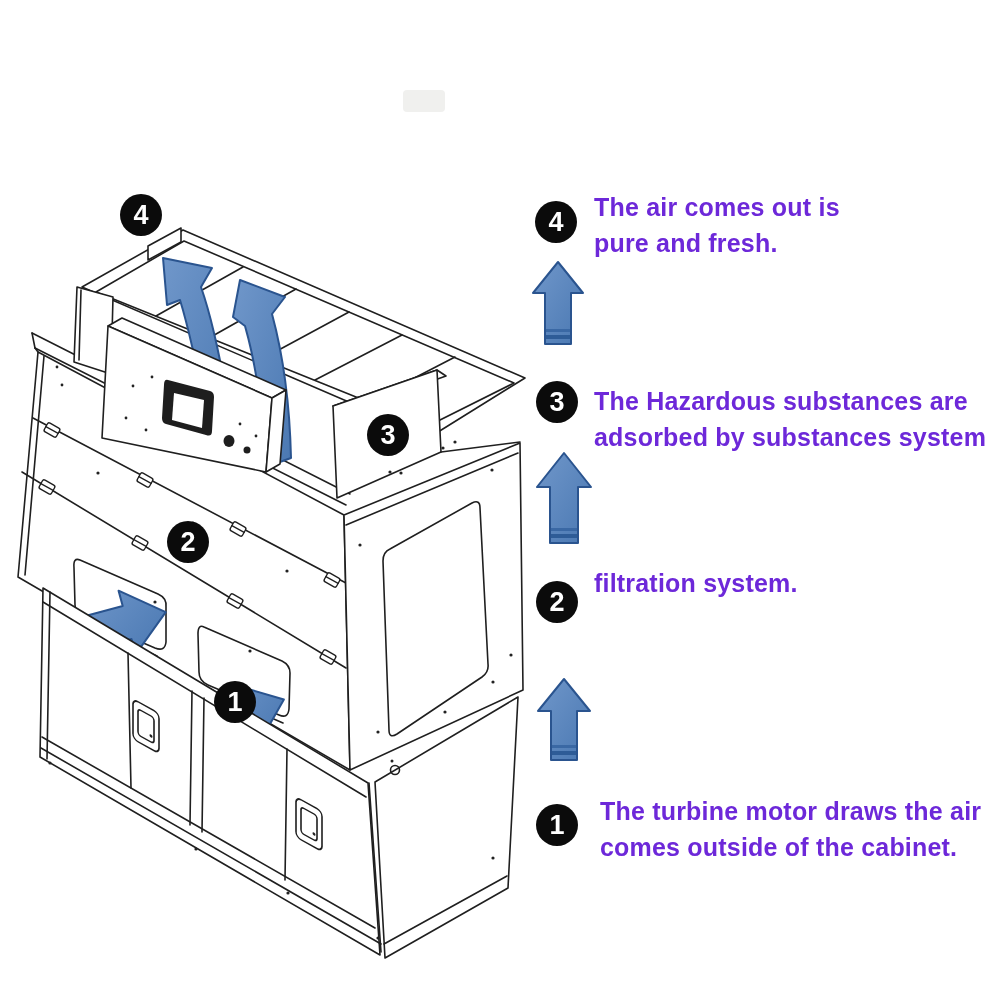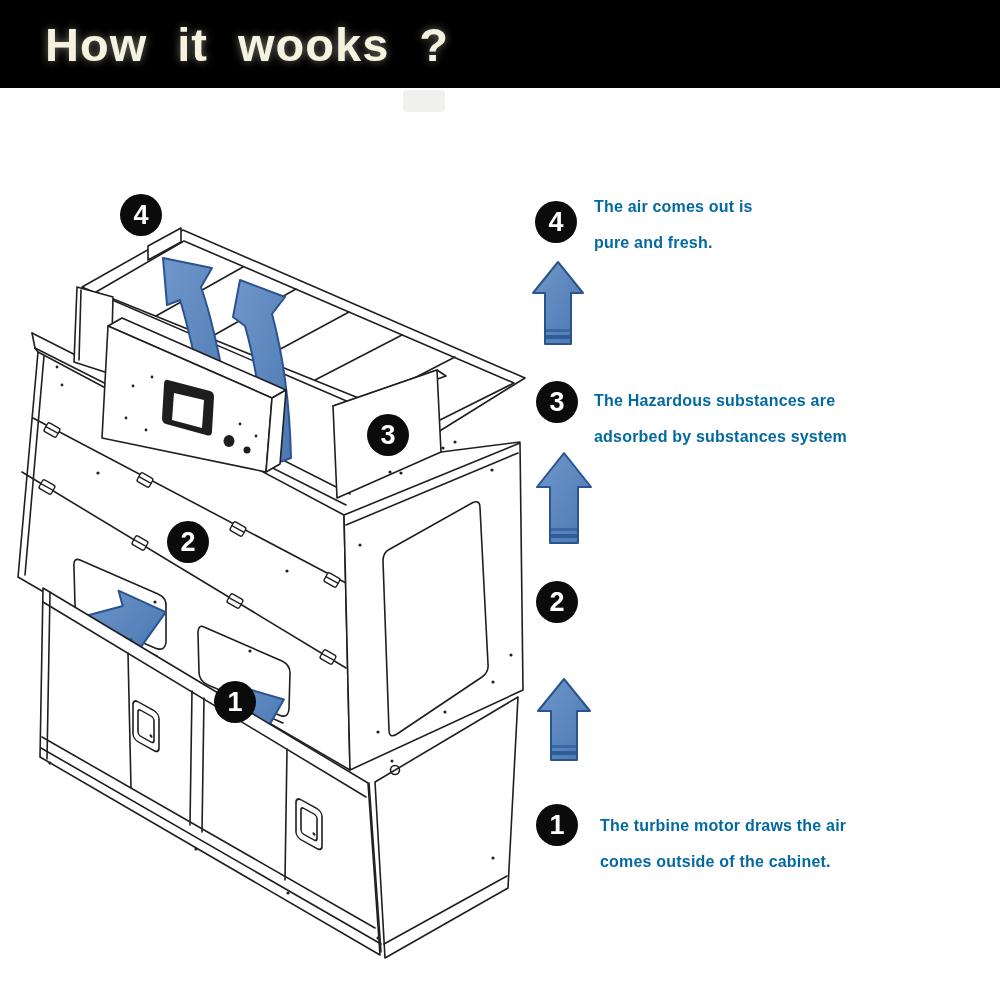--- a/index.html
+++ b/index.html
@@ -9,33 +9,30 @@
           display:flex;align-items:center;}
   .banner h1{margin:0 0 0 45px;font-size:47px;font-weight:700;color:#f5f2e0;
              letter-spacing:1px;word-spacing:16px;
              text-shadow:0 0 9px rgba(250,248,225,.45);}
   .smudge{position:absolute;left:403px;top:90px;width:42px;height:22px;background:#f0f0ee;
           border-radius:4px;}
   .art{position:absolute;left:0;top:0;width:1000px;height:1000px;}
   .badge{position:absolute;width:42px;height:42px;border-radius:50%;background:#0b0b0b;
          color:#ffffff;display:flex;align-items:center;justify-content:center;
          font-size:27px;font-weight:700;z-index:5;}
-  .step-text{position:absolute;left:594px;font-size:16px;line-height:36px;font-weight:600;
-             color:#0369a1;z-index:4;letter-spacing:.2px;}
+  .step-text{position:absolute;left:594px;font-size:25px;line-height:36px;font-weight:600;
+             color:#6d28d9;z-index:4;letter-spacing:.2px;}
   .step-text div{white-space:nowrap;}
-  .s1{left:600px;margin-top:15px;}
+  .s1{left:600px;}
 </style>
 </head>
 <body>
 
 <div class="page">
 
-  <header class="banner">
-    <h1>How it wooks ?</h1>
-  </header>
 
   <div class="smudge"></div>
 
   <svg class="art" viewBox="0 0 1000 1000">
     <defs>
       <linearGradient id="agrad" x1="0" y1="0" x2="1" y2="1">
         <stop offset="0" stop-color="#7097ca"></stop>
         <stop offset="1" stop-color="#4a78b2"></stop>
       </linearGradient>
       <g id="clipShape">
@@ -240,20 +237,21 @@
     </div>
     <div class="step-text" style="top:383px;">
       <div>The Hazardous substances are</div>
       <div>adsorbed by substances system</div>
     </div>
 
     <div class="badge" style="left:536px;top:581px;">
       <span>2</span>
     </div>
     <div class="step-text" style="top:565px;">
+      <div>filtration system.</div>
     </div>
 
     <div class="badge" style="left:536px;top:804px;">
       <span>1</span>
     </div>
     <div class="step-text s1" style="top:793px;">
       <div>The turbine motor draws the air</div>
       <div>comes outside of the cabinet.</div>
     </div>
 

